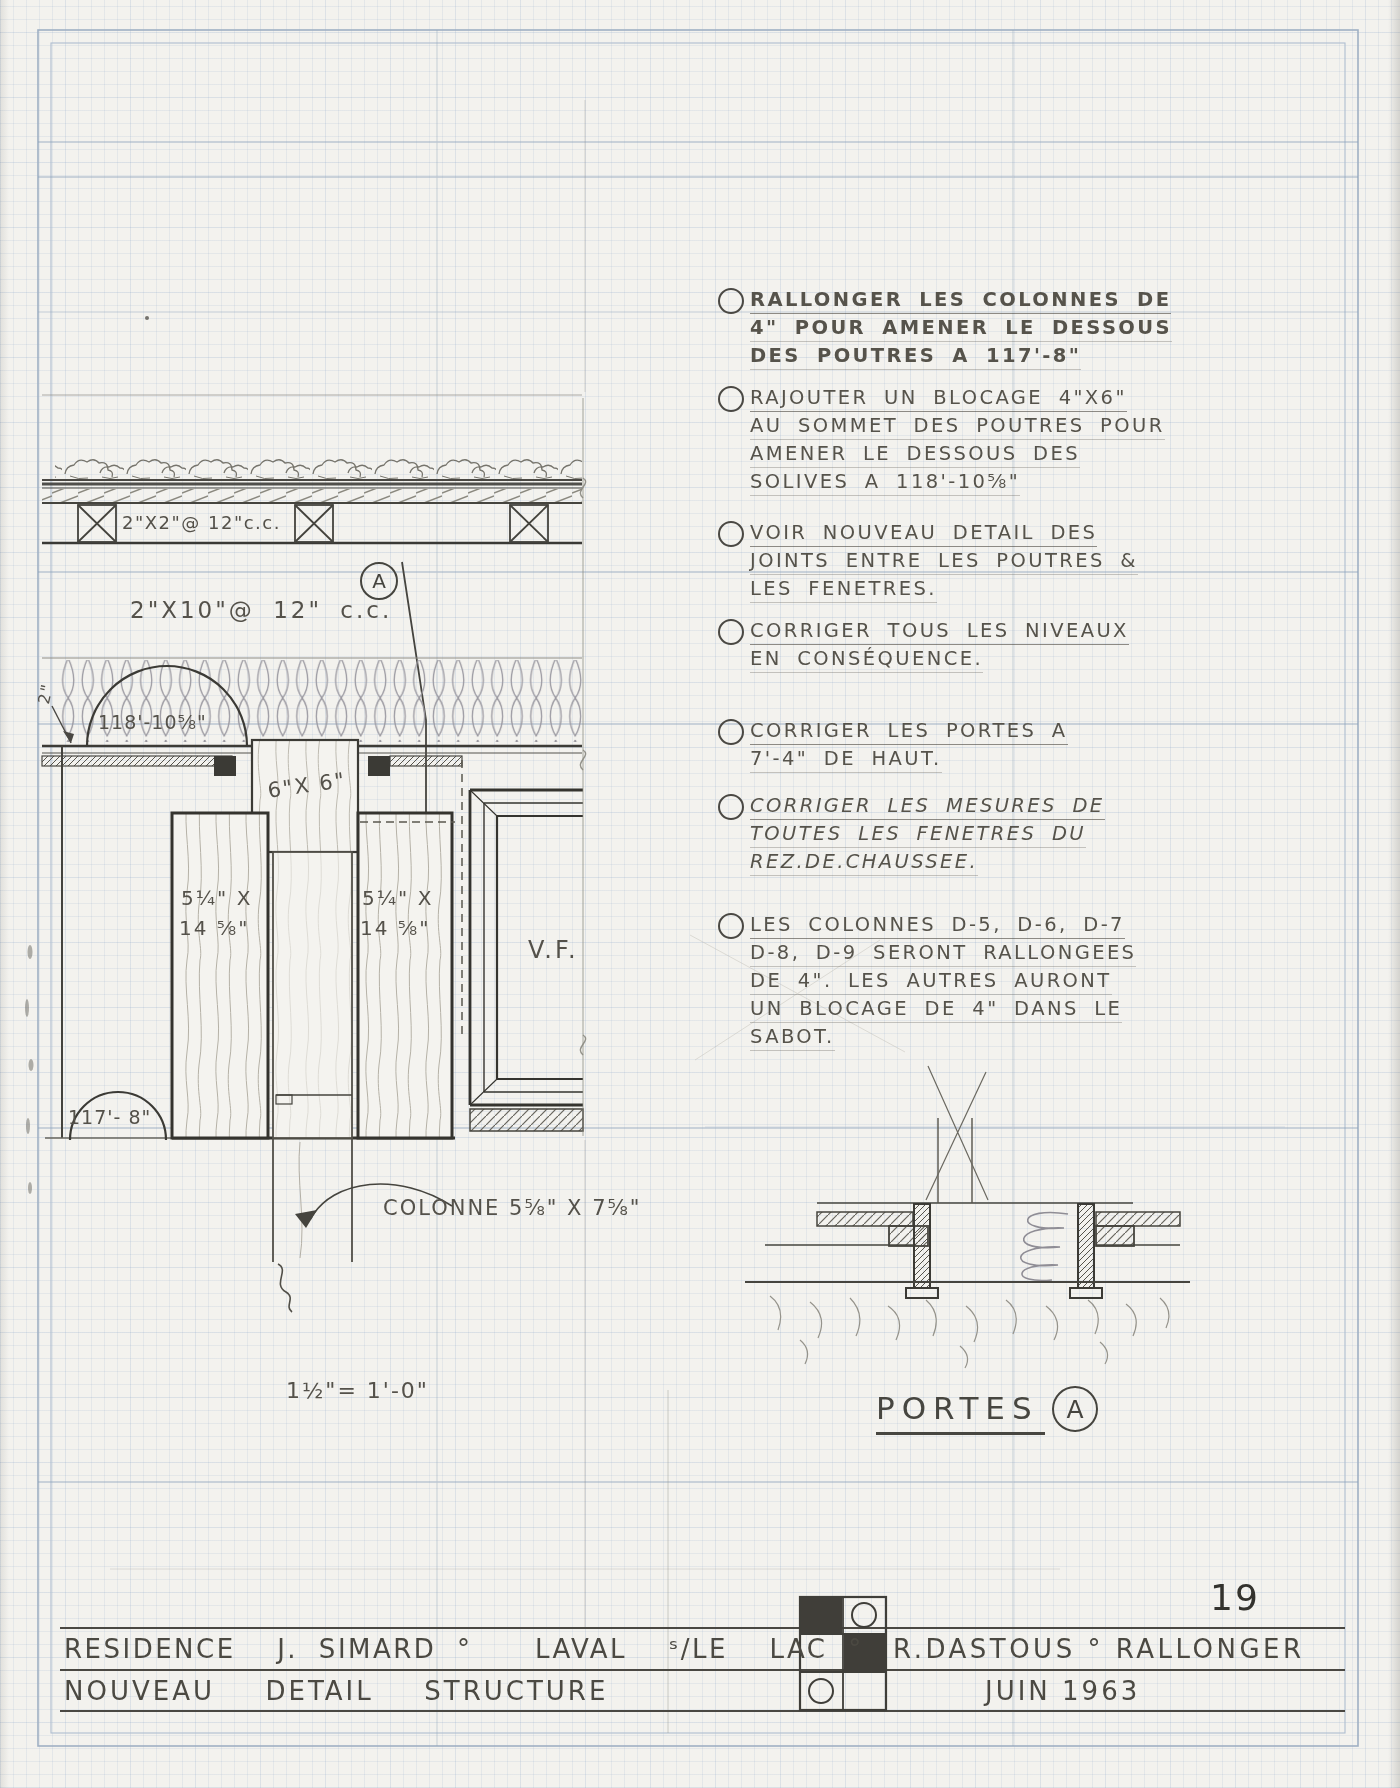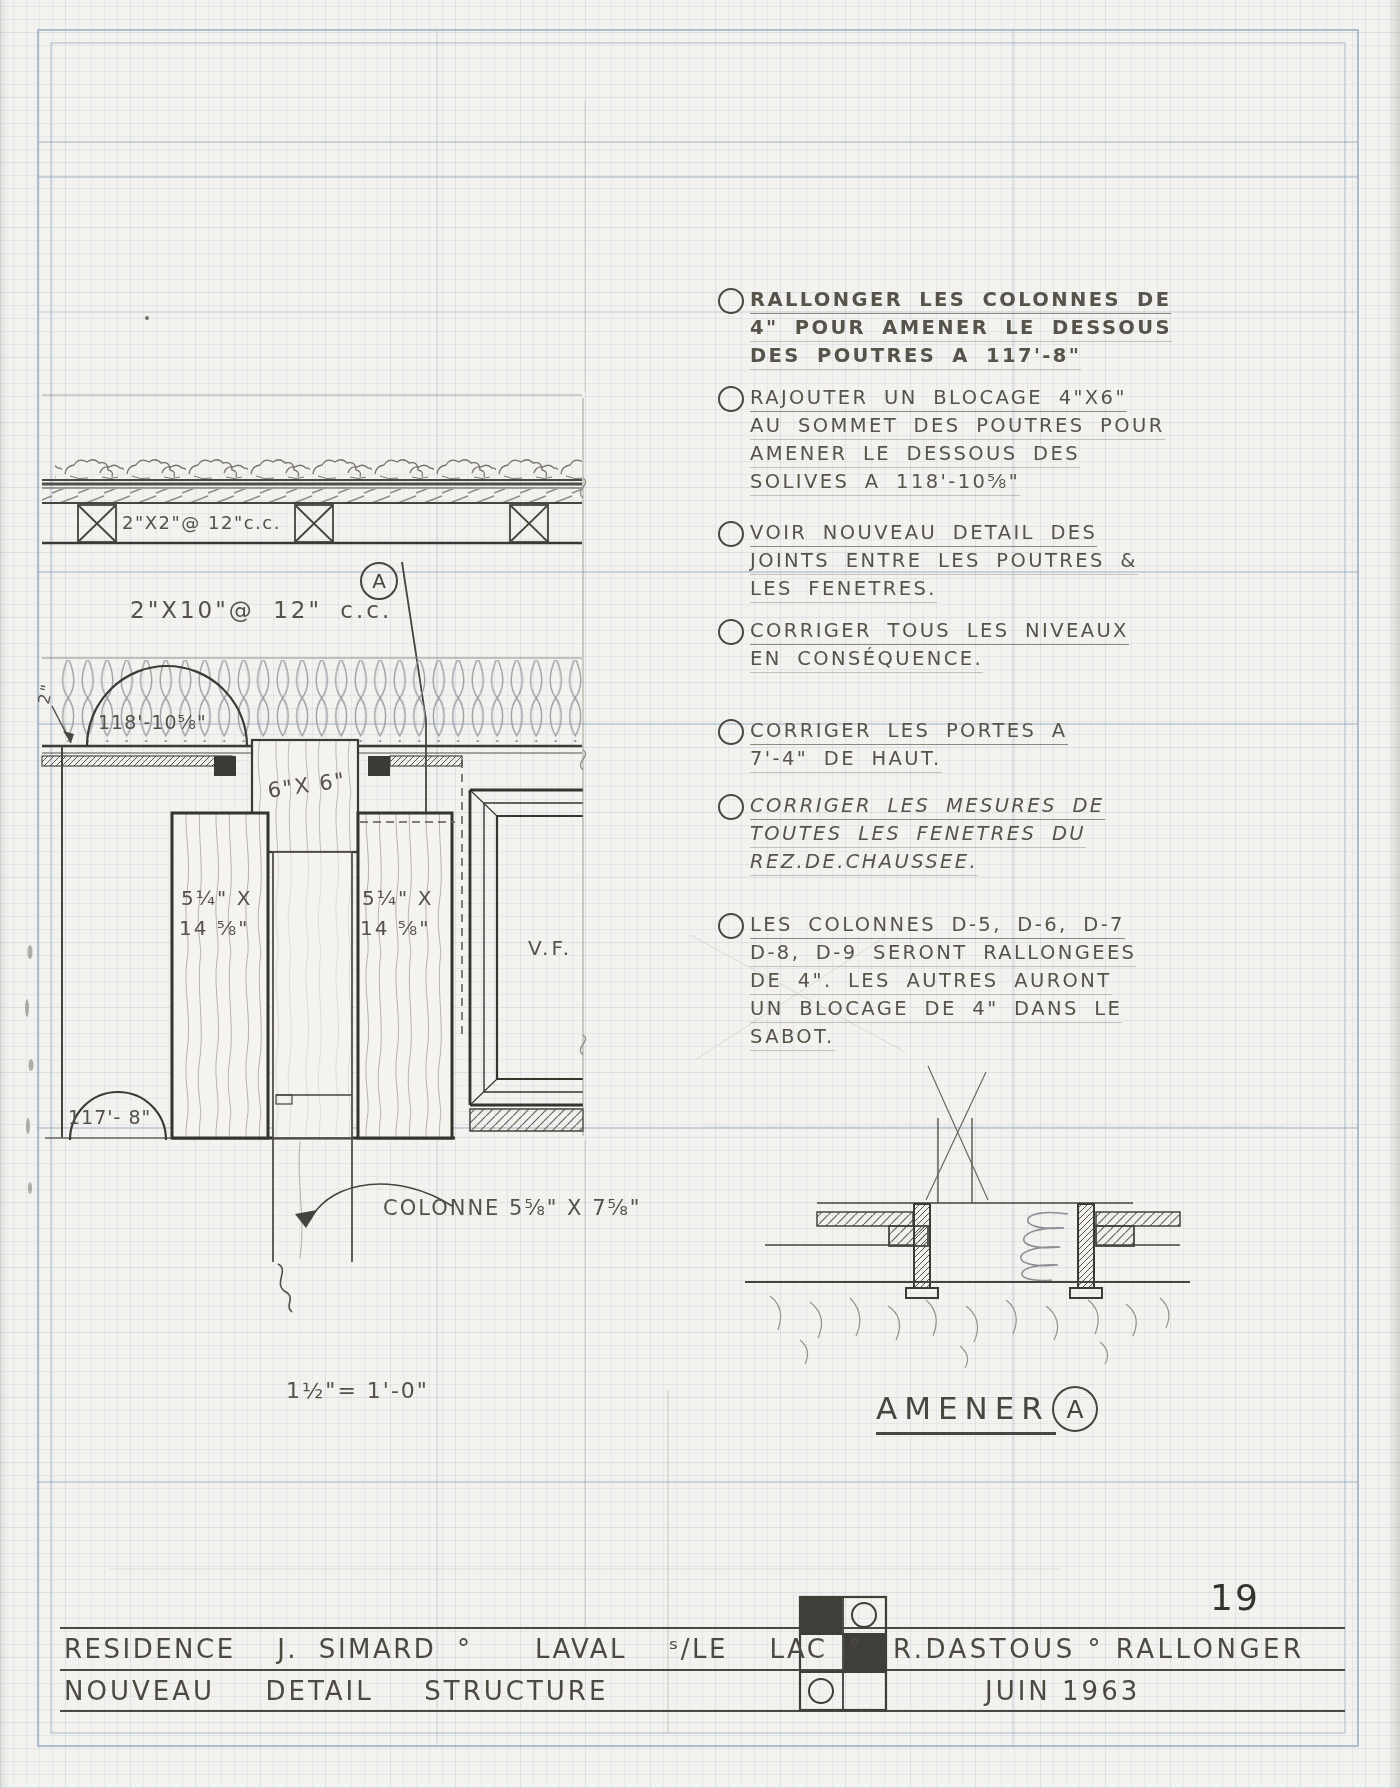--- a/index.html
+++ b/index.html
@@ -233,21 +233,21 @@
 <div class="cmark" style="left:360px;top:562px;width:34px;height:34px;font-size:20px;">
   <span>A</span>
 </div>
 <div class="hand" style="left:98px;top:711px;font-size:19px;letter-spacing:1px;">118'-10⅝"</div>
 <div class="hand" style="left:34px;top:702px;font-size:16px;transform:rotate(-78deg);transform-origin:left top;">2"</div>
 <div class="hand" style="left:266px;top:779px;font-size:21px;transform:rotate(-8deg);transform-origin:left top;">6"X 6"</div>
 <div class="hand" style="left:181px;top:886px;font-size:20px;">5¼" X</div>
 <div class="hand" style="left:179px;top:916px;font-size:20px;">14 ⅝"</div>
 <div class="hand" style="left:362px;top:886px;font-size:20px;">5¼" X</div>
 <div class="hand" style="left:360px;top:916px;font-size:20px;">14 ⅝"</div>
-<div class="hand" style="left:528px;top:936px;font-size:20px;letter-spacing:3px;">V.F.</div>
+<div class="hand" style="left:528px;top:936px;font-size:24px;letter-spacing:3px;">V.F.</div>
 <div class="hand" style="left:68px;top:1106px;font-size:19px;letter-spacing:1px;">117'- 8"</div>
 <div class="hand" style="left:383px;top:1196px;font-size:21px;">COLONNE 5⅝" X 7⅝"</div>
 <div class="hand" style="left:286px;top:1378px;font-size:22px;">1½"= 1'-0"</div>
 
 <div class="note" style="top:286px;font-weight:bold;">
   <span class="bullet"></span>
   <div class="nlines">
     <span class="nline first">RALLONGER LES COLONNES DE</span>
     <span class="nline">4" POUR AMENER LE DESSOUS</span>
     <span class="nline">DES POUTRES A 117'-8"</span>
@@ -297,21 +297,21 @@
   <div class="nlines">
     <span class="nline first">LES COLONNES D-5, D-6, D-7</span>
     <span class="nline">D-8, D-9 SERONT RALLONGEES</span>
     <span class="nline">DE 4". LES AUTRES AURONT</span>
     <span class="nline">UN BLOCAGE DE 4" DANS LE</span>
     <span class="nline">SABOT.</span>
   </div>
 </div>
 
 <div class="hand" style="left:876px;top:1390px;font-size:31px;letter-spacing:7px;color:#474640;
-            border-bottom:3px solid #474640;padding:0 6px 5px 0;">AMENER</div>
+            border-bottom:3px solid #474640;padding:0 6px 5px 0;">PORTES</div>
 <div class="cmark" style="left:1052px;top:1386px;width:42px;height:42px;font-size:25px;">
   <span>A</span>
 </div>
 
 <div class="hand" style="left:1210px;top:1576px;font-size:36px;letter-spacing:2px;color:#33322d;">19</div>
 <div class="tb" style="left:64px;top:1634px;word-spacing:10px;">RESIDENCE  J. SIMARD °   LAVAL  ˢ/LE  LAC °</div>
 <div class="tb" style="left:893px;top:1634px;letter-spacing:3.5px;">R.DASTOUS ° RALLONGER</div>
 <div class="tb" style="left:64px;top:1676px;letter-spacing:3px;word-spacing:14px;">NOUVEAU  DETAIL  STRUCTURE</div>
 <div class="tb" style="left:985px;top:1676px;letter-spacing:3px;">JUIN 1963</div>
 

